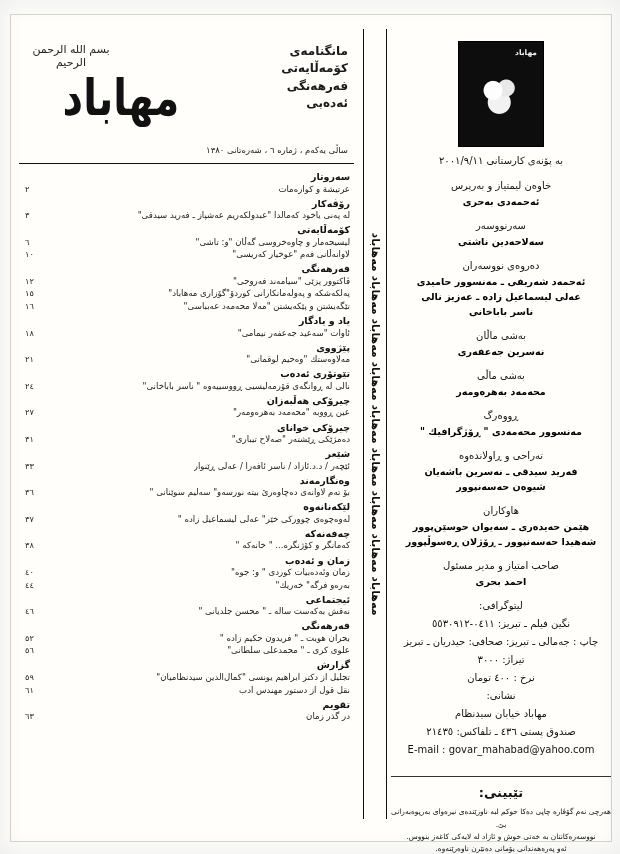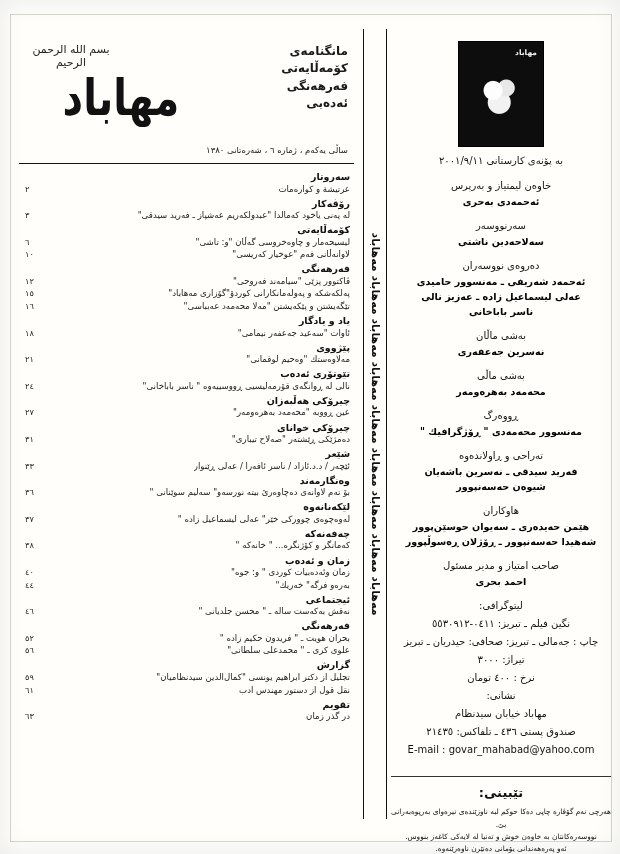--- a/index.html
+++ b/index.html
@@ -435,21 +435,21 @@
           <div class="credit-line">نشانی:</div>
           <div class="credit-line">مهاباد خیابان سیدنظام</div>
           <div class="credit-line">صندوق پستی ٤٣٦ ـ تلفاكس: ٢١٤٣٥</div>
           <div class="credit-line">E-mail : govar_mahabad@yahoo.com</div>
         </div>
 
       <div class="note-box">
         <div class="note-title">تێبینی:</div>
         <div id="note-root">
             <div>هەرچی نەم گۆڤارە چاپی دەكا حوكم لبە ناوزێندەی نیرەوای بەرپوەبەرانی بێ.</div>
-            <div>نووسەرەكانتان بە خاوەن خوش و تەنیا لە لایەكی كاغەز بنووس.</div>
+            <div>نووسەرەكانتان بە خەتی خوش و ئازاد لە لایەكی كاغەز بنووس.</div>
             <div>ئەو پەرەهەندانی یۆمانی دەنێرن ناوەرێنەوە.</div>
           </div>
       </div>
     </div>
 
   </div>
   <div class="scan-edge"></div>
 </div>
 
 </body></html>

